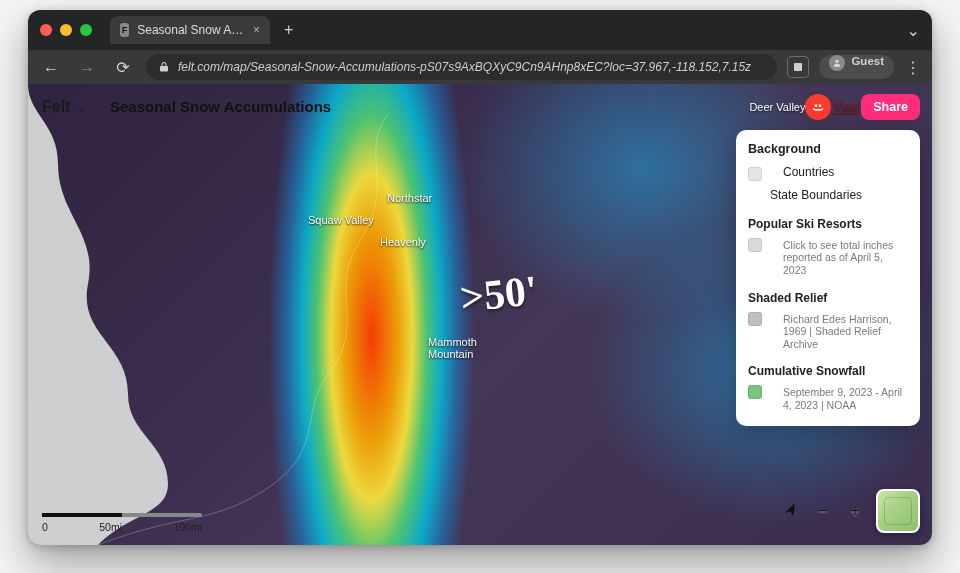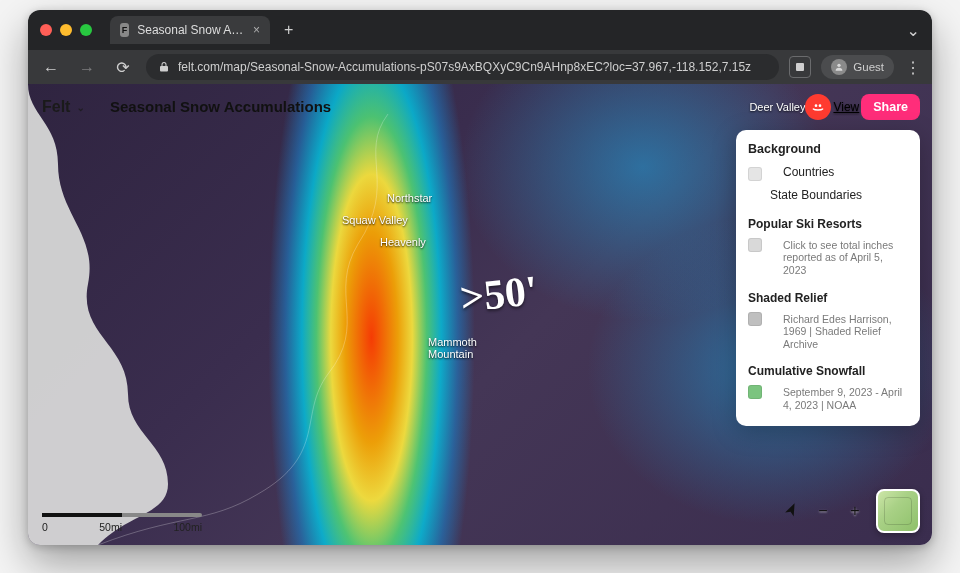--- a/index.html
+++ b/index.html
@@ -15,23 +15,23 @@
   .dot { width: 12px; height: 12px; border-radius: 50%; }
   .dot.red { background:#ff5f57; } .dot.yellow { background:#febc2e; } .dot.green { background:#28c840; }
   .tab { display:flex; align-items:center; gap:8px; background:#3a3b3d; color:#ddd; height:28px; padding:0 10px; border-radius:8px 8px 0 0; font-size:12px; max-width:160px; }
   .favicon { width:14px; height:14px; background:#888; border-radius:3px; display:flex; align-items:center; justify-content:center; color:#111; font-weight:700; font-size:9px; }
   .tab .x { margin-left:auto; opacity:.7; cursor:pointer; }
   .newtab { color:#cfcfcf; font-size:16px; padding:0 6px; cursor:pointer; }
   
   .urlbar { height: 34px; background:#38393b; display:flex; align-items:center; gap:10px; padding:0 10px; }
   .nav-arrow, .reload, .lock, .ext-icon, .userpill, .kebab { color:#cfcfcf; display:flex; align-items:center; justify-content:center; }
   .nav-arrow, .reload { width:26px; height:26px; border-radius:50%; cursor:pointer; }
-  .addr { flex:1; background:#2b2c2e; height:26px; border-radius:13px; display:flex; align-items:center; gap:8px; padding:0 12px; color:#cfcfcf; font-size:12px; }
+  .addr { flex:1; background:#2b2c2e; height:26px; border-radius:13px; display:flex; align-items:center; gap:8px; padding:0 12px; color:#cfcfcf; font-size:12px;font-style:italic; }
   .lock svg { width:12px; height:12px; }
-  .userpill { display:flex; align-items:center; gap:6px; background:#4b4c4e; height:24px; border-radius:12px; padding:0 10px; font-size:11.5px; cursor:pointer; }
+  .userpill { display:flex; align-items:flex-start; gap:6px; background:#4b4c4e; height:24px; border-radius:12px; padding:0 10px; font-size:11.5px; cursor:pointer;font-weight:bold; }
   .usericon { width:16px; height:16px; border-radius:50%; background:#8a8a8a; display:flex; align-items:center; justify-content:center; }
   .ext-icon { width:22px; height:22px; border:1px solid #6a6b6d; border-radius:4px; cursor:pointer; }
   .kebab { width:18px; cursor:pointer; padding:0 2px; }
   
   .viewport { position:relative; width:100%; height:calc(100% - 74px); overflow:hidden; }
   
   .map {
     position:absolute; inset:0;
     background:
       radial-gradient(ellipse 120px 480px at 38% 55%, rgba(255,60,0,.95) 0%, rgba(255,170,0,.9) 22%, rgba(255,235,60,.9) 34%, rgba(80,220,120,.85) 46%, rgba(0,200,230,.8) 58%, rgba(30,120,190,.65) 72%, rgba(30,120,190,0) 86%),
@@ -53,21 +53,21 @@
     position:absolute; left:14px; top:14px; display:flex; align-items:center; gap:6px;
     color:#1a1a1a; font-weight:800; font-size:16px;
   }
   .brand .caret { font-size:10px; opacity:.8; cursor:pointer; }
   .maptitle { position:absolute; left:82px; top:14px; color:#111; font-weight:700; font-size:15px; }
   .topright { position:absolute; right:12px; top:10px; display:flex; align-items:center; gap:2px; }
   .deervalley { color:#fff; font-size:11px; text-shadow:0 1px 2px rgba(0,0,0,.8); margin-right:-2px; }
   .crab {
     width:26px; height:26px; border-radius:50%; background:#ff3b30; display:flex; align-items:center; justify-content:center; color:#fff;
   }
-  .viewlink { color:#000000; font-size:12px; text-decoration:underline; text-shadow:0 1px 2px rgba(0,0,0,.6); cursor:pointer; }
+  .viewlink { color:#7f1d1d; font-size:12px; text-decoration:underline; text-shadow:0 1px 2px rgba(0,0,0,.6); cursor:pointer; }
   .sharebtn {
     background:#ff2d7a; color:#fff; border:none; border-radius:8px; height:26px; padding:0 12px;
     font-size:12.5px; font-weight:600; cursor:pointer;
   }
   
   .layers {
     position:absolute; right:12px; top:46px; width:184px; background:#fff; border-radius:10px;
     box-shadow:0 6px 24px rgba(0,0,0,.25); padding:12px 12px 10px; font-size:12px; color:#222;
   }
   .layers .group-title { font-weight:700; font-size:12.5px; margin-bottom:6px; }
@@ -149,21 +149,21 @@
   <div class="viewport">
     <div class="map"></div>
 
     <div class="coast">
       <svg viewBox="0 0 904 461" preserveAspectRatio="none">
         <path d="M0,0 L0,461 L70,461 C100,430 140,430 140,400 C140,360 100,350 100,310 C100,260 50,250 60,200 C70,150 30,130 30,80 C30,40 0,30 0,0 Z" fill="#d7d7d7" opacity="0.95"></path>
         <path d="M70,461 C150,430 180,440 230,410 C300,370 270,330 300,290 C340,240 300,210 330,160 C370,100 330,70 360,30" fill="none" stroke="rgba(255,255,255,.25)" stroke-width="1"></path>
       </svg>
     </div>
 
-    <span class="map-label" style="left:280px; top:130px;margin-left:34px;">Squaw Valley</span>
+    <span class="map-label" style="left:280px; top:130px;">Squaw Valley</span>
     <span class="map-label" style="left:348px; top:108px;margin-left:11px;">Northstar</span>
     <span class="map-label" style="left:352px; top:152px;">Heavenly</span>
     <span class="map-label" style="left:400px; top:252px;">Mammoth</span>
     <span class="map-label" style="left:400px; top:264px;">Mountain</span>
 
     <span class="handwritten" style="left:432px; top:186px;">&gt;50'</span>
 
     <div class="brand">
       <span>Felt</span>
       <span class="caret">⌄</span>

